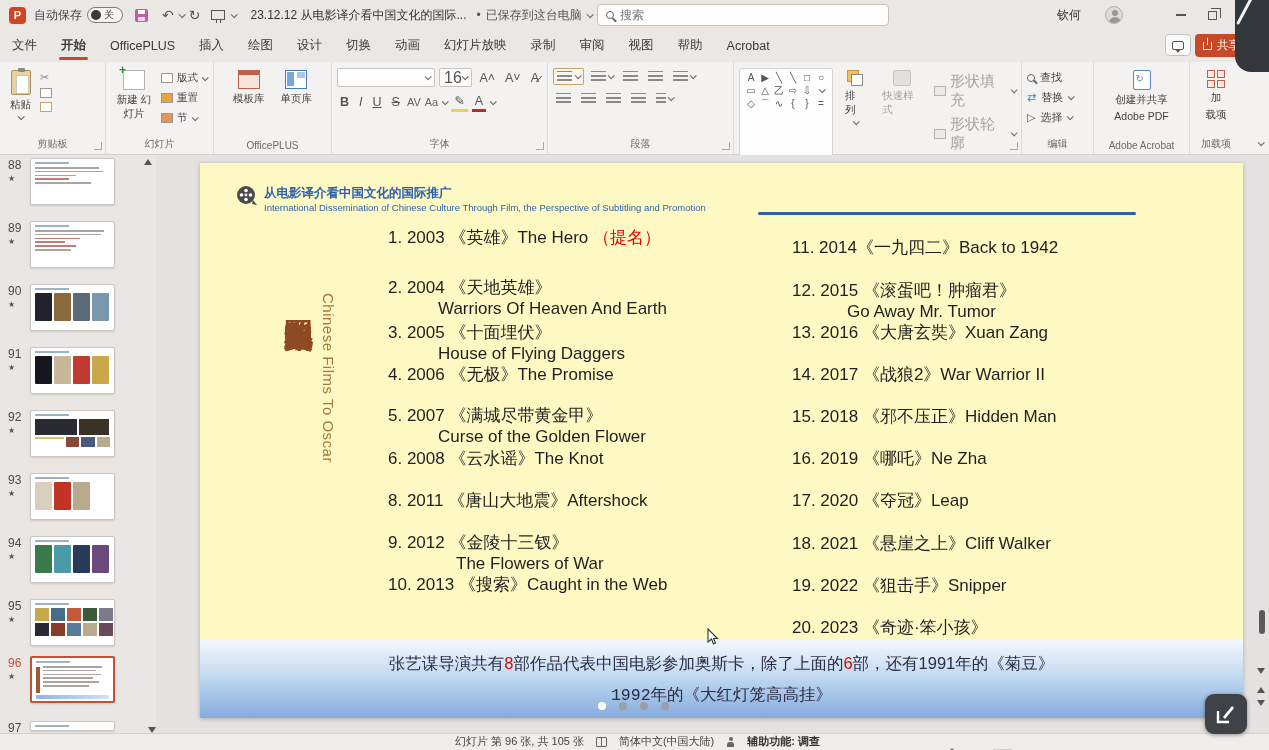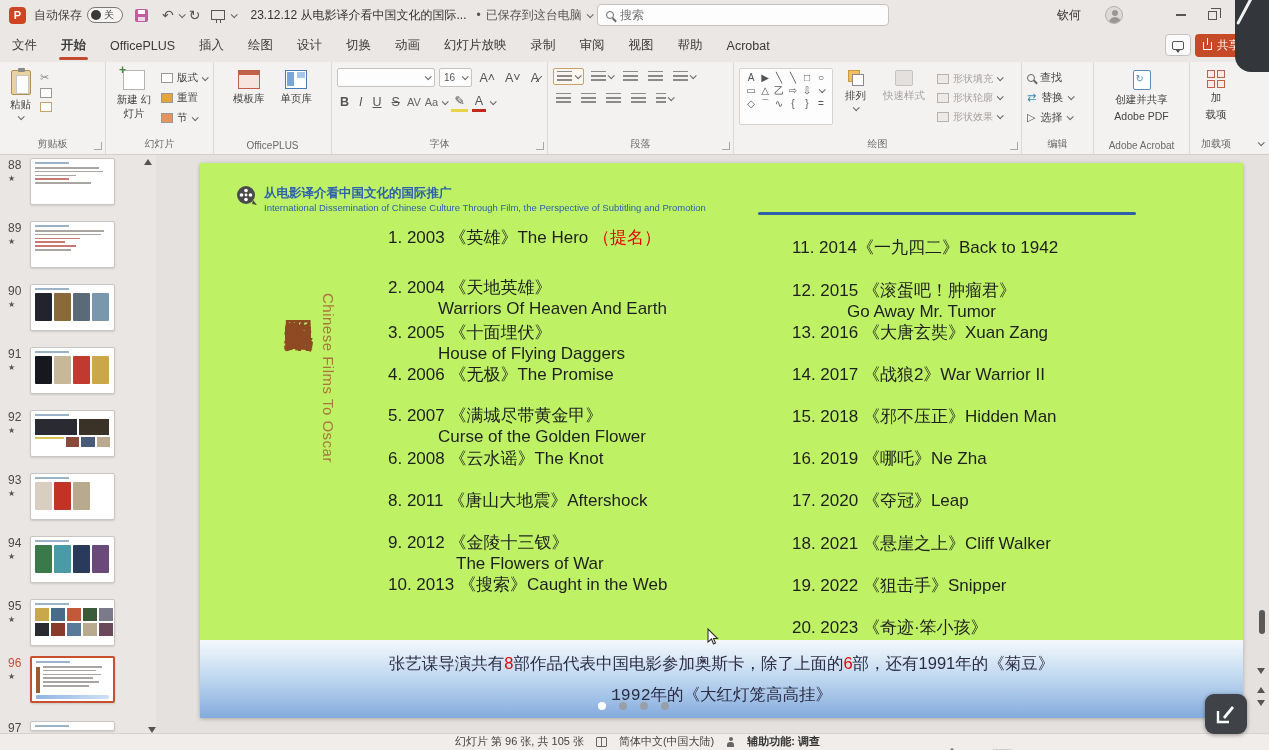--- a/index.html
+++ b/index.html
@@ -61,33 +61,33 @@
   .nslide-ic::before { content:'+'; position:absolute; left:-5px; top:-8px; color:#3f8a3f; font-weight:bold; font-size:12px; }
   .minirow { display:flex; align-items:center; gap:4px; font-size:10.5px; color:#444; }
   .mini-ic { width:12px; height:10px; border:1px solid #9a9794; background:#fff; flex:none; }
   .mini-ic.fill { background:#e8a33d; }
   .tpl-ic { width:22px; height:19px; border:1.4px solid #c0604a; background:#f8e4de; position:relative; }
   .tpl-ic::before { content:''; position:absolute; left:0; top:0; right:0; height:4px; background:#c0604a; }
   .pg-ic { width:22px; height:19px; border:1.4px solid #4a7ab8; background:#fff; position:relative; }
   .pg-ic::before { content:''; position:absolute; left:1px; top:1px; width:7px; height:14px; background:#7aa7d8; }
   .pg-ic::after { content:''; position:absolute; right:1px; top:1px; width:8px; height:6px; background:#a8c6e8; }
   .fontrow { display:flex; align-items:center; gap:4px; }
-  .combo { height:19px; border:1px solid #c6c2bf; background:#fdfdfd; border-radius:2px; display:flex; align-items:center; justify-content:space-between; padding:0 4px; font-size:10px; color:#555; }
+  .combo { height:19px; border:1px solid #c6c2bf; background:#fdfdfd; border-radius:2px; display:flex; align-items:center; justify-content:space-between; padding:0 4px; font-size:16px; color:#555; }
   .fmt { font-size:12.5px; color:#555; padding:1px 3px; }
   .glyph { font-size:11px; color:#666; }
   .lines { width:15px; height:11px; background:repeating-linear-gradient(to bottom,#8a8a8a 0,#8a8a8a 1.4px,transparent 1.4px,transparent 4.2px); }
   .boxed { border:1px solid #c8a26a; background:#fbf6ee; border-radius:2px; padding:2px 3px; display:flex; align-items:center; gap:3px; }
   .pbtn { display:flex; align-items:center; gap:2px; padding:2px 3px; }
   .shapes-box { border:1px solid #d5d2cf; background:#fdfdfd; border-radius:2px; padding:2px 4px; display:grid; grid-template-columns:repeat(6,14px); grid-auto-rows:13px; align-items:center; justify-items:center; color:#555; font-size:10px; }
   .arr-ic { width:16px; height:16px; position:relative; }
   .arr-ic::before { content:''; position:absolute; left:0; top:0; width:10px; height:10px; background:#f0c060; border:1px solid #c89a40; }
   .arr-ic::after { content:''; position:absolute; right:0; bottom:0; width:10px; height:10px; background:#fff; border:1px solid #8a8a8a; }
   .qs-ic { width:18px; height:16px; background:#e3e0dd; border:1px solid #c6c2bf; border-radius:2px; }
   .gray { color:#a5a2a0; }
-  .fillrow { display:flex; align-items:center; gap:4px; font-size:10px; color:#a5a2a0; padding:1.5px 0; }
+  .fillrow { display:flex; align-items:center; gap:4px; font-size:15px; color:#a5a2a0; padding:1.5px 0; }
   .fill-ic { width:12px; height:10px; border:1px solid #b5b2af; background:#ece9e6; }
   .editcol { display:flex; flex-direction:column; gap:5px; font-size:11px; color:#444; padding-top:2px; }
   .editrow { display:flex; align-items:center; gap:5px; }
   .acro-ic { width:18px; height:20px; border:1.4px solid #5a8ac0; border-radius:2px; position:relative; background:#fff; }
   .acro-ic::after { content:'↻'; position:absolute; left:2px; top:2px; font-size:10px; color:#5a8ac0; }
   .addin-ic { display:grid; grid-template-columns:8px 8px; gap:2px; }
   .addin-ic span { width:8px; height:8px; border:1.4px solid #c0604a; background:#fbeae6; }
   .ribbon-collapse { position:absolute; right:6px; bottom:8px; }
 
   
@@ -106,21 +106,21 @@
   .grid10 span { width:14px; height:13px; display:inline-block; }
   .t96-body { display:flex; gap:3px; }
   .t96-bar { width:4px; height:26px; background:#9a5a32; margin-top:1px; }
   .t96-col { flex:1; }
   .t96-strip { height:4px; background:linear-gradient(to right,#8fb4e2,#cfe2f6); margin-top:2px; border-radius:1px; }
   .panel-up { position:absolute; right:4px; top:4px; width:0; height:0; border-left:4px solid transparent; border-right:4px solid transparent; border-bottom:6px solid #555; }
   .panel-down { position:absolute; right:0; bottom:0; width:0; height:0; border-left:4px solid transparent; border-right:4px solid transparent; border-top:6px solid #555; }
 
   
   .canvas { position:absolute; left:156px; top:155px; right:0; bottom:17px; background:#e4e1de; }
-  .slide { position:absolute; left:44px; top:8px; width:1043px; height:555px; background:#bef264; box-shadow:0 1px 4px rgba(0,0,0,.25); overflow:hidden; }
+  .slide { position:absolute; left:44px; top:8px; width:1043px; height:555px; background:#fef9c3; box-shadow:0 1px 4px rgba(0,0,0,.25); overflow:hidden; }
   .reel-ic { position:absolute; left:36px; top:22px; }
   .slide-title-cn { position:absolute; left:64px; top:22px; font-size:12.5px; font-weight:bold; color:#2e62ae; }
   .slide-title-en { position:absolute; left:64px; top:39px; font-size:9.5px; color:#2e62ae; }
   .header-line { position:absolute; left:558px; top:49px; width:378px; height:2.5px; background:#2e5fa8; border-radius:2px; }
   .vtitle-cn { position:absolute; left:82px; top:133px; writing-mode:vertical-rl; font-size:29px; font-weight:bold; color:#8e4a22; letter-spacing:0.5px; line-height:1.1; }
   .vtitle-en { position:absolute; left:120px; top:130px; writing-mode:vertical-rl; font-size:15px; color:#a9763e; letter-spacing:0.5px; }
   .films { position:absolute; font-size:17px; line-height:21px; color:#1f1f1f; white-space:nowrap; }
   .films-left { left:188px; top:64px; }
   .films-right { left:592px; top:74px; }
   .film-sub { padding-left:50px; }

